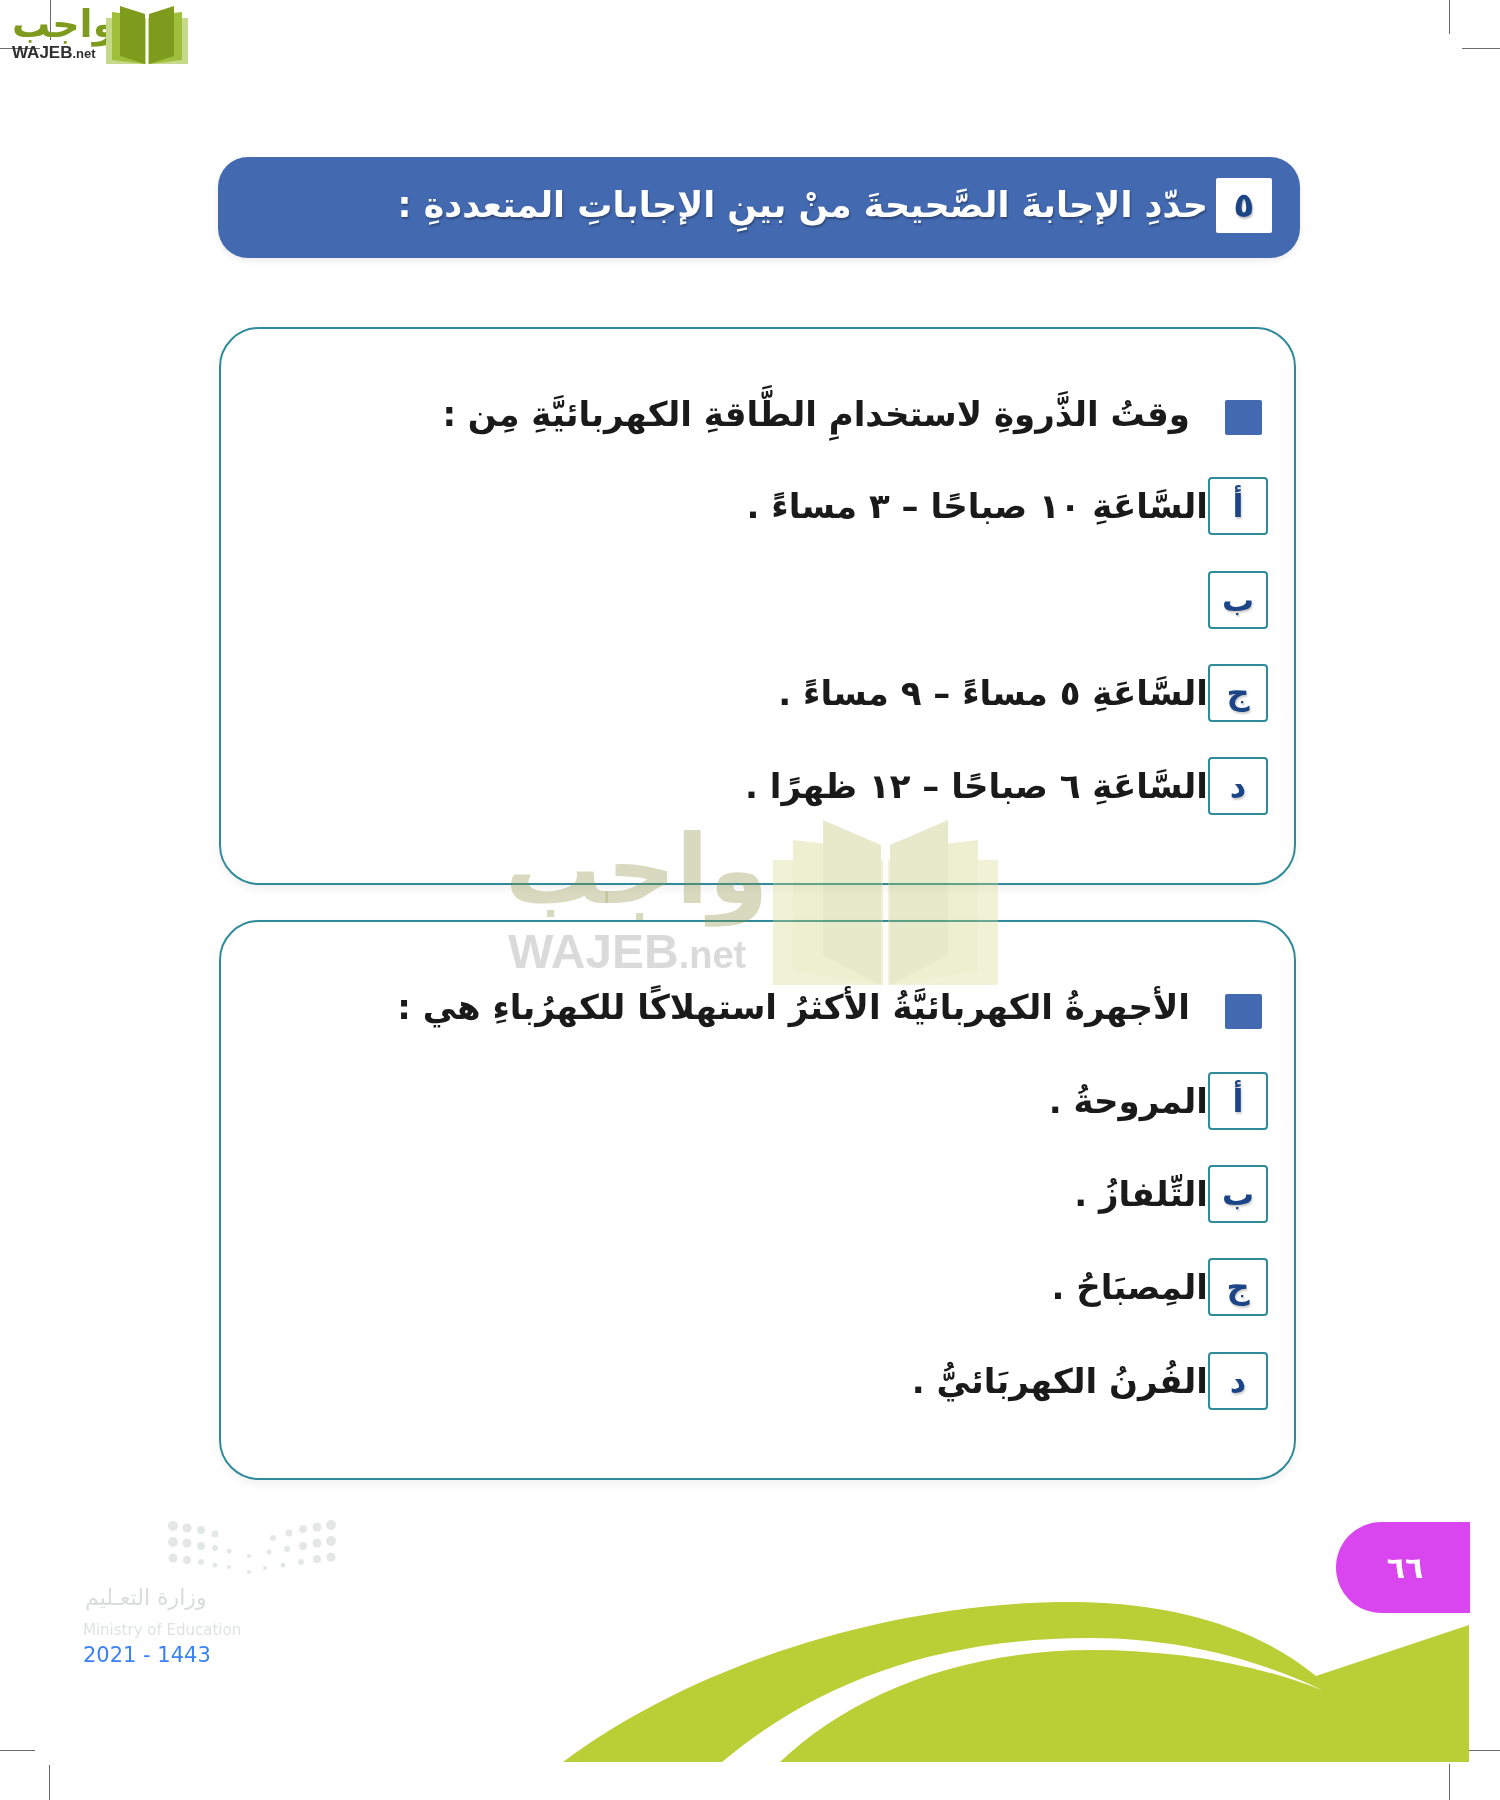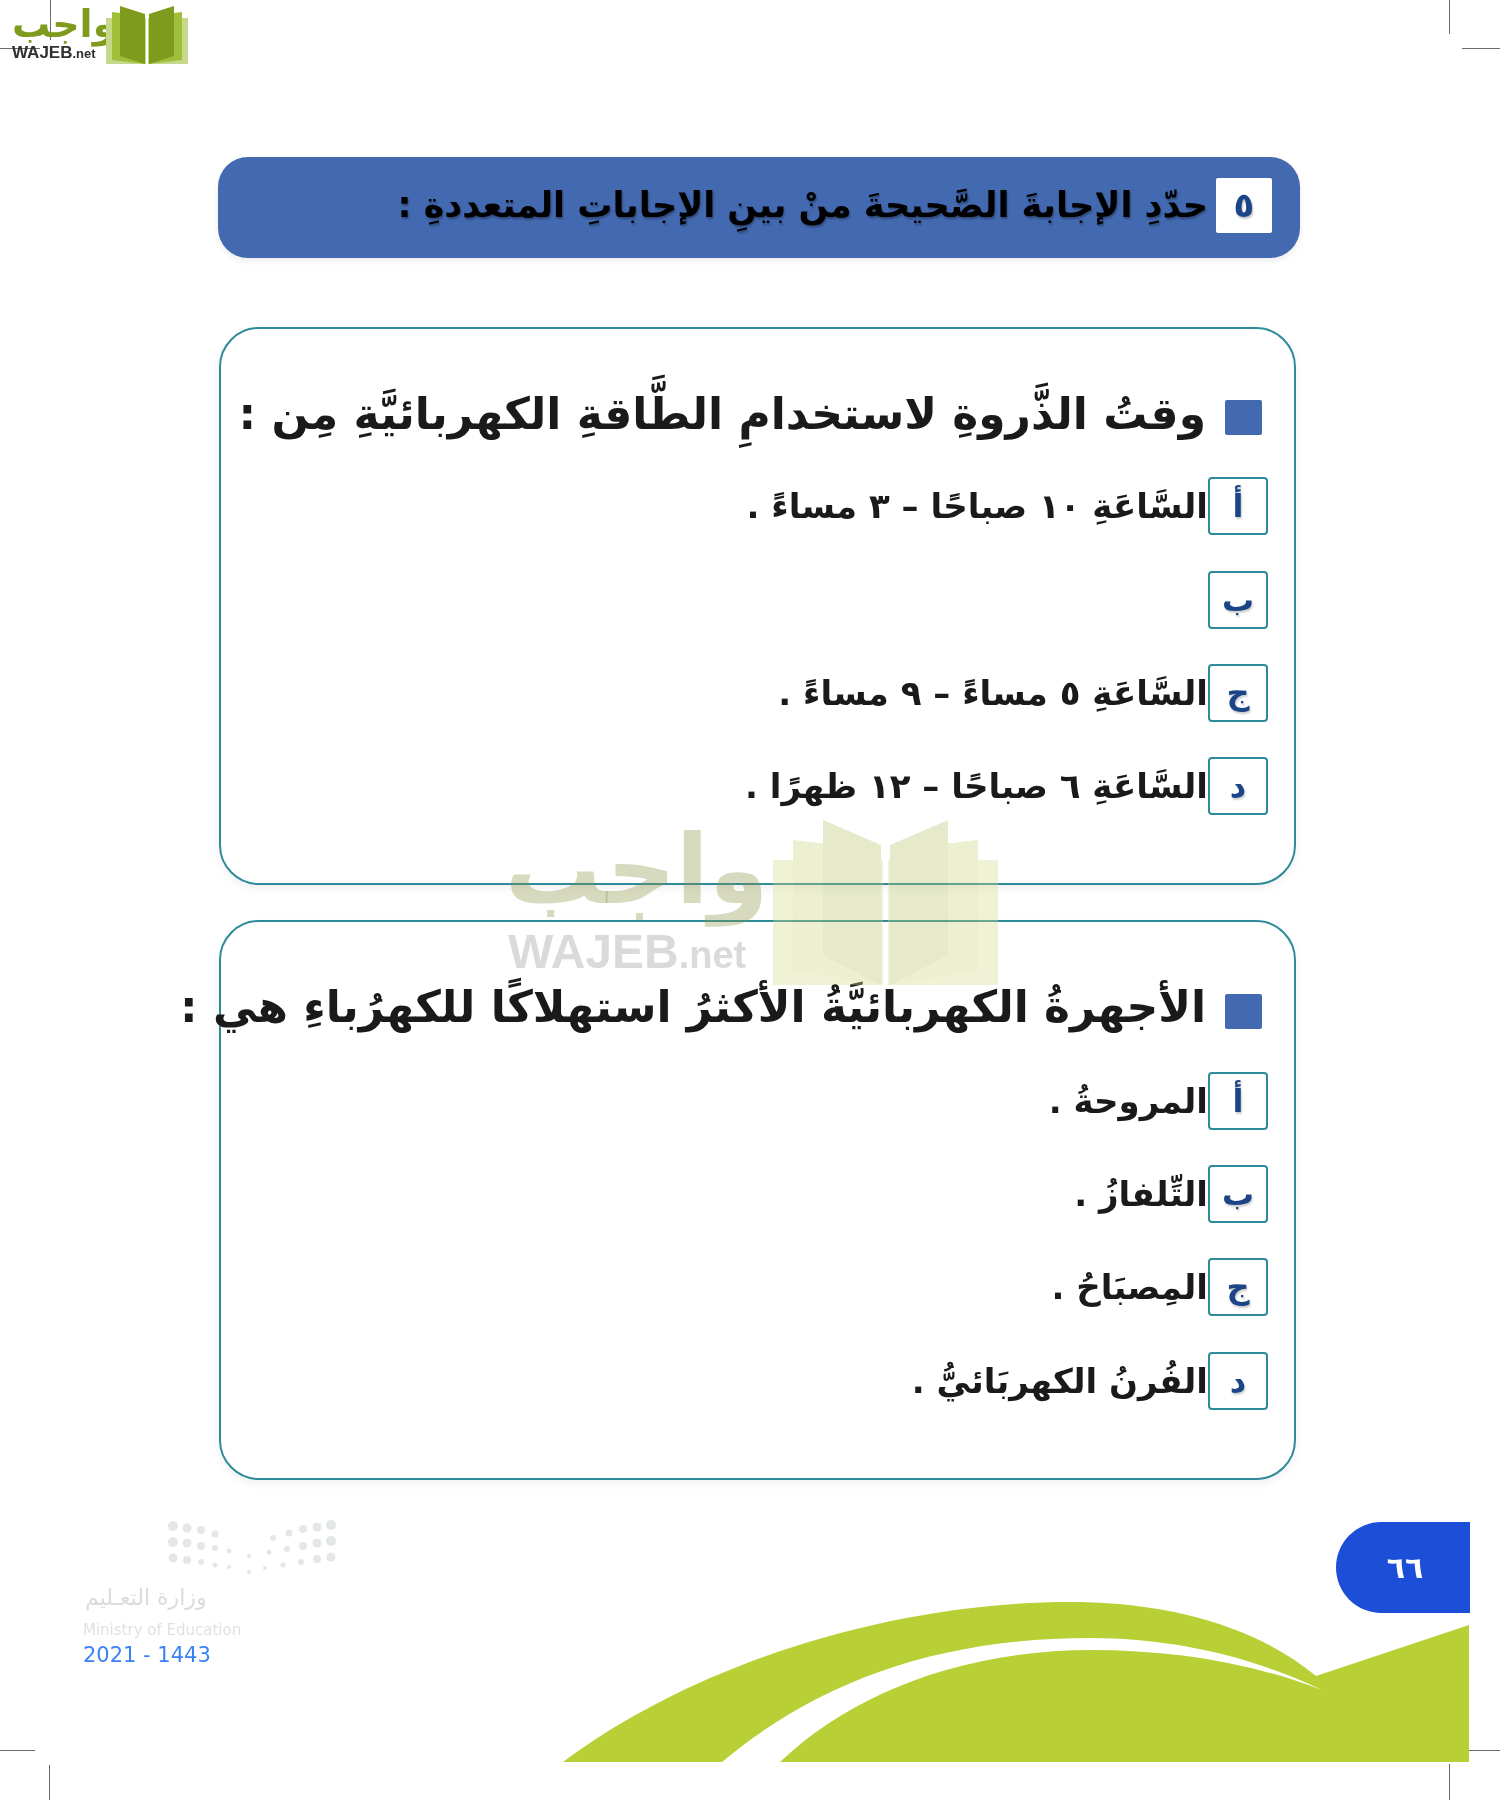--- a/index.html
+++ b/index.html
@@ -12,48 +12,48 @@
 
   
   .logo-ar { position: absolute; left: 12px; top: 2px; font-family: "DejaVu Sans", sans-serif; font-weight: bold; font-size: 38px; color: #7f9b1d; direction: rtl; line-height: 44px; letter-spacing: -1px; }
   .logo-en { position: absolute; left: 12px; top: 44px; font-family: "Liberation Sans", sans-serif; font-weight: bold; font-size: 17px; color: #2f2f2f; line-height: 18px; }
   .logo-en small { font-size: 13px; }
   .book { position: absolute; }
 
   
   .header-bar { position: absolute; left: 218px; top: 157px; width: 1082px; height: 101px; background: #4369b0; border-radius: 30px; box-shadow: 0 3px 6px rgba(0,0,0,0.08); }
   .q-number { position: absolute; right: 28px; top: 21px; width: 56px; height: 55px; background: #ffffff; border-radius: 2px; color: #1c4587; font-family: "DejaVu Sans", sans-serif; font-weight: bold; font-size: 34px; text-align: center; line-height: 55px; text-shadow: 1px 2px 2px rgba(0,0,0,0.25); }
-  .header-title { position: absolute; right: 92px; top: 18px; color: #000000; font-family: "DejaVu Sans", sans-serif; font-weight: bold; font-size: 35px; direction: rtl; line-height: 60px; white-space: nowrap; text-shadow: 1px 2px 2px rgba(0,0,0,0.3); }
+  .header-title { position: absolute; right: 92px; top: 18px; color: #ffffff; font-family: "DejaVu Sans", sans-serif; font-weight: bold; font-size: 35px; direction: rtl; line-height: 60px; white-space: nowrap; text-shadow: 1px 2px 2px rgba(0,0,0,0.3); }
 
   
   .card { position: absolute; left: 219px; width: 1077px; border: 2.5px solid #2f8a9a; border-radius: 40px; background: #ffffff; box-shadow: 0 4px 10px rgba(0,0,0,0.06); }
   .card-1 { top: 327px; height: 558px; }
   .card-2 { top: 920px; height: 560px; }
 
   .q-bullet { position: absolute; width: 37px; height: 35px; background: #4369b0; border-radius: 2px; }
-  .q-text { position: absolute; right: 88px; direction: rtl; font-family: "DejaVu Sans", sans-serif; font-weight: bold; font-size: 44px; color: #1a1a1a; white-space: nowrap; line-height: 50px; }
+  .q-text { position: absolute; right: 104px; direction: rtl; font-family: "DejaVu Sans", sans-serif; font-weight: bold; font-size: 34px; color: #1a1a1a; white-space: nowrap; line-height: 50px; }
 
   .opt { position: absolute; right: 26px; direction: rtl; display: flex; align-items: center; }
   .opt-box { width: 60px; height: 58px; border: 2px solid #2f8a9a; border-radius: 4px; background: #ffffff; color: #1c4587; font-family: "DejaVu Sans", sans-serif; font-weight: bold; font-size: 32px; text-align: center; line-height: 54px; text-shadow: 1px 2px 2px rgba(0,0,0,0.2); }
   .opt-text { font-family: "DejaVu Sans", sans-serif; font-weight: bold; font-size: 34px; color: #1a1a1a; white-space: nowrap; line-height: 58px; }
 
   
   .wm-ar { position: absolute; left: 505px; top: 820px; font-family: "DejaVu Sans", sans-serif; font-weight: bold; font-size: 96px; color: rgba(140,150,70,0.35); direction: rtl; line-height: 100px; letter-spacing: -3px; }
   .wm-en { position: absolute; left: 508px; top: 928px; font-family: "Liberation Sans", sans-serif; font-weight: bold; font-size: 48px; color: rgba(150,150,150,0.35); line-height: 48px; }
   .wm-en small { font-size: 38px; }
   .wm-book { position: absolute; left: 773px; top: 820px; opacity: 0.35; }
 
   
   .ministry { position: absolute; left: 80px; top: 1515px; width: 260px; height: 160px; }
   .min-ar { position: absolute; left: 5px; top: 70px; width: 170px; text-align: left; direction: rtl; font-family: "DejaVu Sans", sans-serif; font-size: 22px; color: #d9dcdc; }
   .min-en { position: absolute; left: 3px; top: 106px; font-family: "DejaVu Sans", sans-serif; font-size: 15px; color: #e0e2e2; white-space: nowrap; }
   .min-year { position: absolute; left: 3px; top: 128px; font-family: "DejaVu Sans", sans-serif; font-size: 21px; color: #3b82f6; white-space: nowrap; }
 
   
-  .page-tab { position: absolute; left: 1336px; top: 1522px; width: 134px; height: 91px; background: #1d4ed8; border-radius: 46px 0 0 46px; }
+  .page-tab { position: absolute; left: 1336px; top: 1522px; width: 134px; height: 91px; background: #d946ef; border-radius: 46px 0 0 46px; }
   .page-num { position: absolute; left: 34px; top: 0; width: 70px; height: 91px; color: #ffffff; font-family: "DejaVu Sans", sans-serif; font-weight: bold; font-size: 30px; text-align: center; line-height: 91px; }
 
   .hills { position: absolute; left: 0; top: 1600px; }
 </style>
 </head>
 <body>
 
 <div class="crop" style="left:50px;top:0;width:1px;height:40px;"></div>
 <div class="crop" style="left:0;top:48px;width:40px;height:1px;"></div>
 <div class="crop" style="left:1449px;top:0;width:1px;height:34px;"></div>

